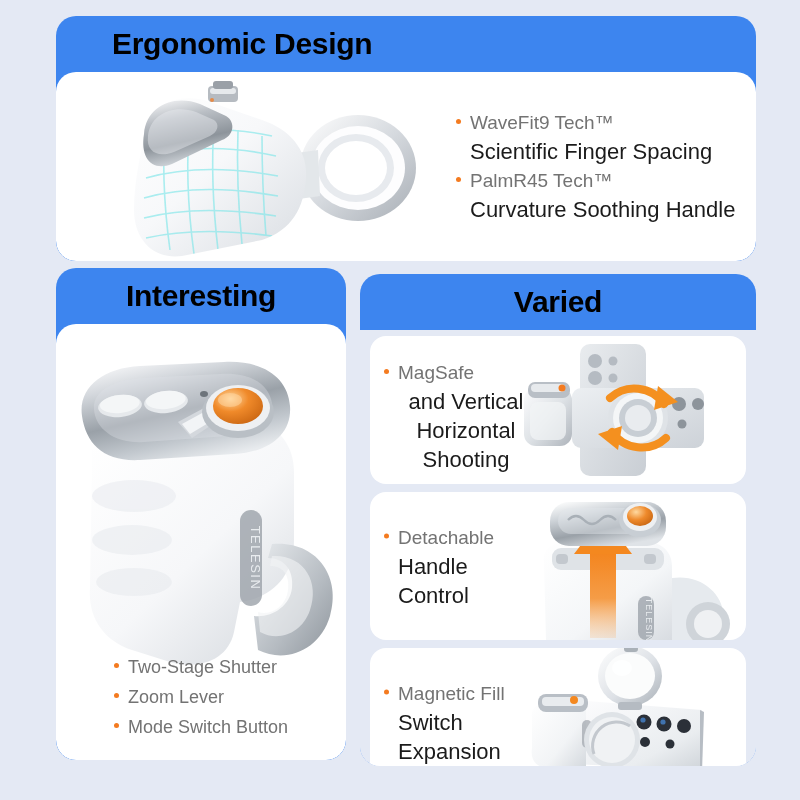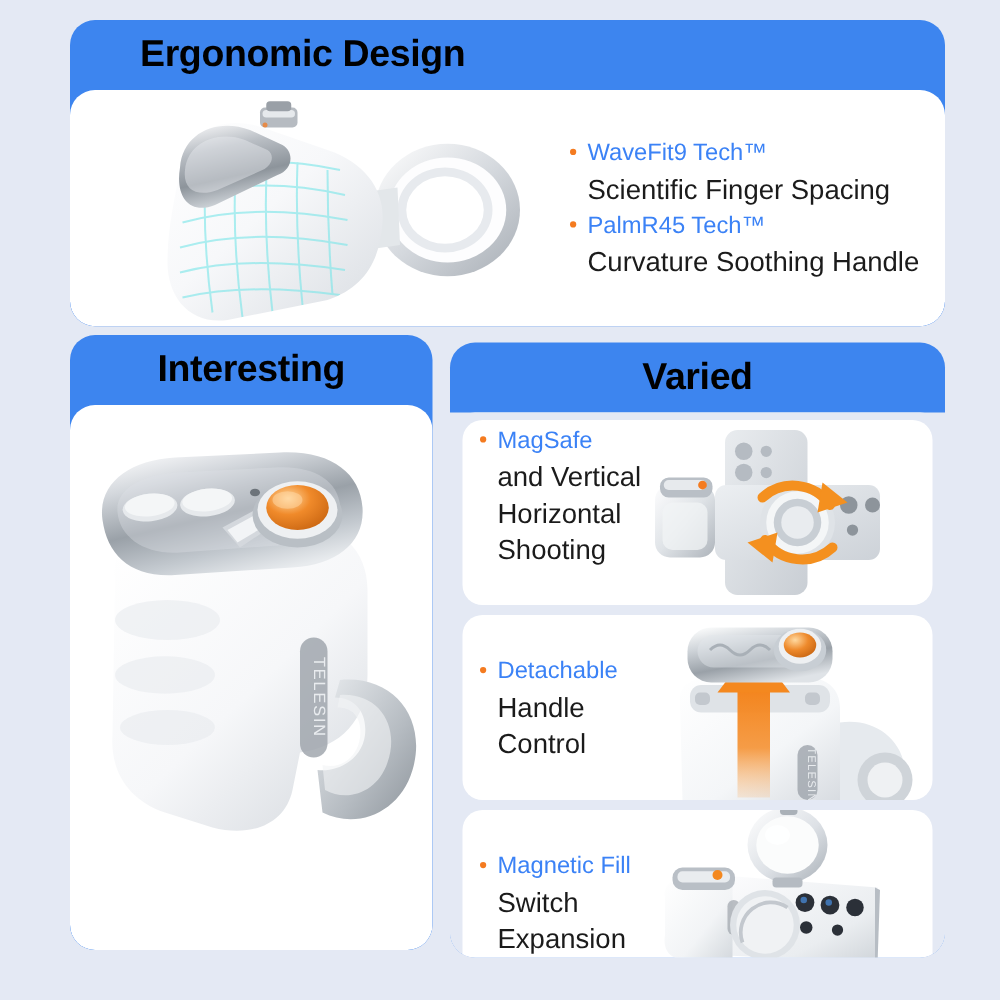--- a/index.html
+++ b/index.html
@@ -47,21 +47,21 @@
   .bullets { list-style: none; }
   .bullet-row { display: flex; align-items: flex-start; }
   .dot {
     flex: 0 0 auto;
     width: 5px; height: 5px;
     border-radius: 50%;
     background: #f47b20;
     margin-top: 11px;
     margin-right: 9px;
   }
-  .btext { color: #3b82f6; font-size: 19px; line-height: 29px; }
+  .btext { color: #737373; font-size: 19px; line-height: 29px; }
   .sub   { color: #1b1b1b; font-size: 22px; line-height: 29px; padding-left: 14px; }
 
   
   #ergo-text {
     position: absolute; left: 400px; top: 36px; width: 280px;
   }
   #ergo-art { position: absolute; left: 30px; top: 6px; width: 360px; height: 185px; }
 
   
   #interesting-art { position: absolute; left: 2px; top: 20px; width: 288px; height: 330px; }
@@ -74,21 +74,21 @@
     left: 10px; right: 10px;
     background: #ffffff;
     border-radius: 16px;
     overflow: hidden;
   }
   #sub-magsafe   { top: 6px;   height: 148px; }
   #sub-remote    { top: 162px; height: 148px; }
   #sub-light     { top: 318px; height: 148px; padding-left: 22px; }
 
   .subcard-text { position: absolute; left: 14px; top: 50%; transform: translateY(-50%); width: 150px; }
-  #sub-magsafe .subcard-text { top: 2px; transform: none; }
+  #sub-magsafe .subcard-text { top: 22px; transform: none; text-align: center; }
   .subcard-art  { position: absolute; right: 4px; top: 0; bottom: 0; width: 230px; }
 
   .varied-inner {
     position: absolute; left: 0; right: 0; top: 0; bottom: 0;
     background: #e4e9f4;
   }
 
   
   svg { display: block; }
 </style>
@@ -263,20 +263,34 @@
 
           <g>
             <ellipse cx="180" cy="68" rx="36" ry="26" fill="#b9bfc5"></ellipse>
             <ellipse cx="180" cy="64" rx="32" ry="23" fill="#eef0f2"></ellipse>
             <ellipse cx="180" cy="62" rx="25" ry="18" fill="url(#gShutter)"></ellipse>
             <ellipse cx="172" cy="56" rx="12" ry="7" fill="#ffd9a8" opacity="0.5"></ellipse>
           </g>
         </svg>
       </div>
 
+      <ul class="bullets" id="interesting-list">
+        <li class="bullet-row">
+          <span class="dot"></span>
+          <span class="btext">Two-Stage Shutter</span>
+        </li>
+        <li class="bullet-row">
+          <span class="dot"></span>
+          <span class="btext">Zoom Lever</span>
+        </li>
+        <li class="bullet-row">
+          <span class="dot"></span>
+          <span class="btext">Mode Switch Button</span>
+        </li>
+      </ul>
 
     </div>
   </section>
 
   <section class="panel" id="panel-varied">
     <div class="panel-header center">Varied</div>
     <div class="panel-body">
       <div class="varied-inner">
 
         <div class="subcard" id="sub-magsafe">

